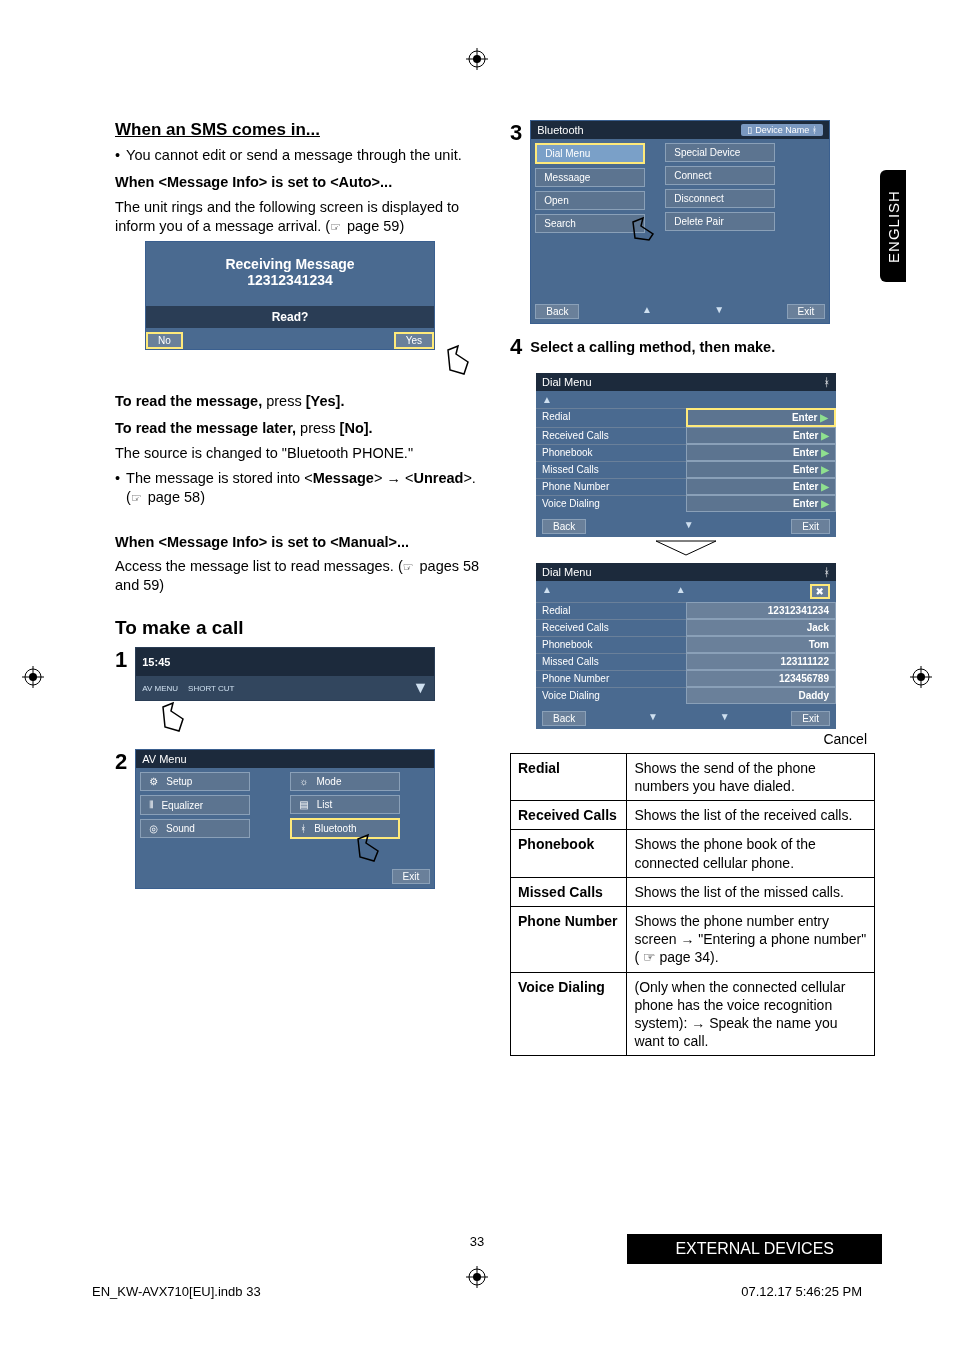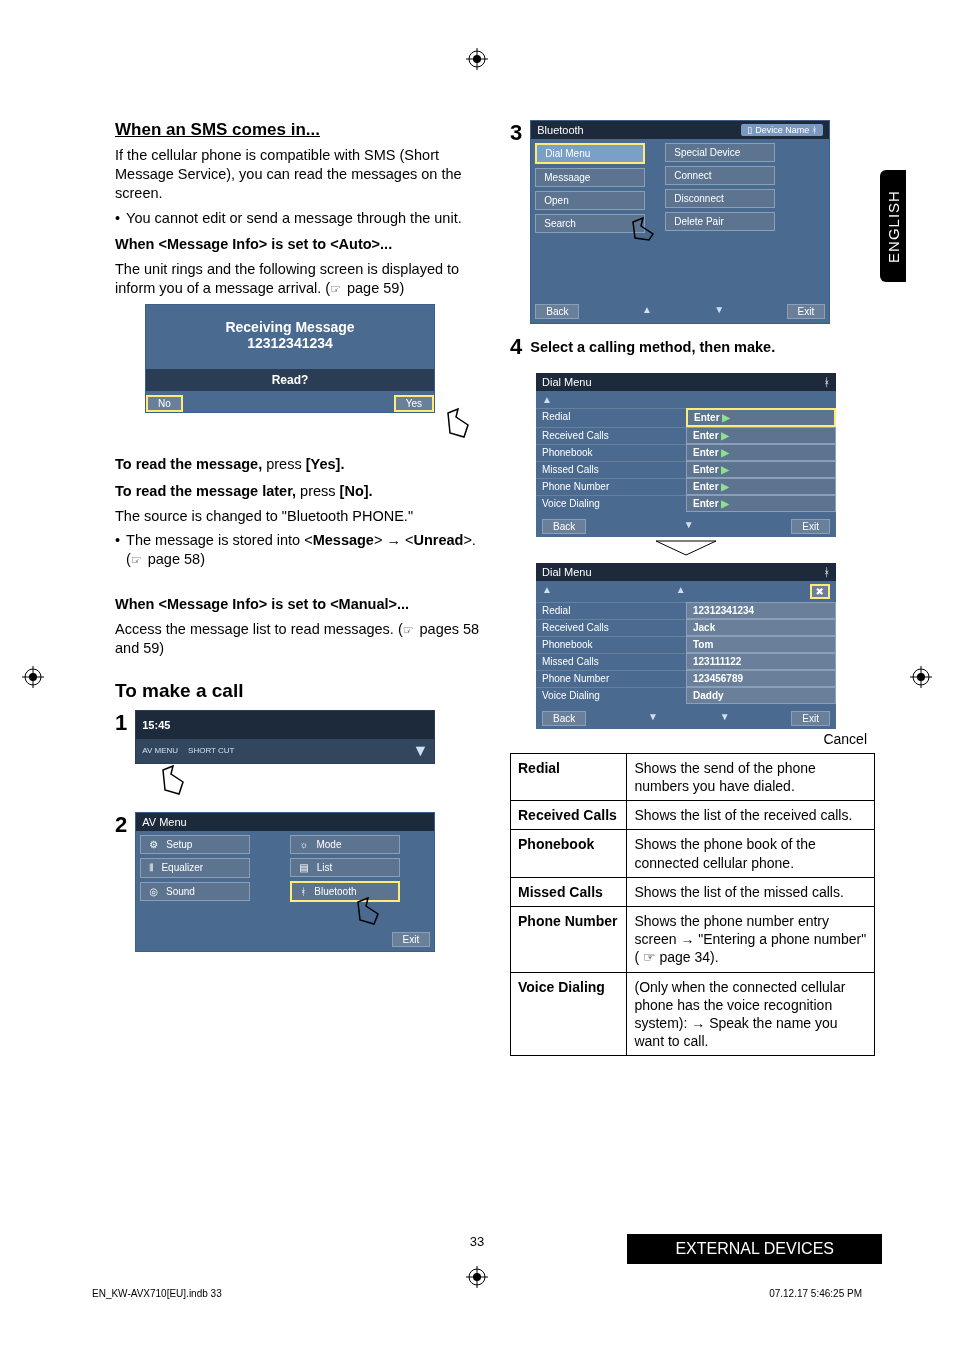--- a/index.html
+++ b/index.html
@@ -37,30 +37,30 @@
   .ui-menu { display:flex; gap:40px; }
   .ui-menu-col { display:flex; flex-direction:column; gap:4px; }
   .ui-item { background:#5c7490; border:1px solid #8aa0b8; padding:3px 8px; font-size:10px; width:110px; display:flex; align-items:center; gap:4px;}
   .ui-item.sel { background:#7aa0c8; }
   .ui-small { width:300px; }
   .ui-bar { background:#1c2a3c; height:28px; display:flex; align-items:center; padding:0 6px; gap:8px; color:#fff; font-size:10px;}
   .ui-bar .time { font-weight:bold; font-size:11px;}
   .ui-table { background:#4a6a90; color:#fff; width:300px; font-size:10px;}
   .ui-trow { display:flex; }
   .ui-tcell-l { width:50%; padding:2px 6px; background:#4a6a90; border-top:1px solid #6a809a;}
-  .ui-tcell-r { width:50%; padding:2px 6px; background:#5c7490; border:1px solid #8aa0b8; text-align:left; font-weight:bold;}
+  .ui-tcell-r { width:50%; padding:2px 6px; background:#5c7490; border:1px solid #8aa0b8; text-align:right; font-weight:bold;}
   .ui-tcell-r.num { background:#6a809a; }
   .data-table { border-collapse:collapse; width:100%; margin-top:6px; font-size:14px;}
   .data-table td { border:1px solid #000; padding:5px 7px; vertical-align:top; line-height:1.3;}
   .data-table td:first-child { font-weight:bold; width:32%; }
   .cancel-label { text-align:right; font-size:14px; margin-top:2px; padding-right:8px;}
   .arrow { font-family: Arial; }
   .page-num { text-align:center; font-size:13px; position:absolute; bottom:105px; width:954px;}
   .black-bar { position:absolute; bottom:90px; right:72px; background:#000; color:#fff; padding:6px 48px 6px 48px; font-size:16px; }
-  .footer-meta { position:absolute; bottom:55px; left:92px; right:92px; display:flex; justify-content:space-between; font-size:10px; color:#000;}
+  .footer-meta { position:absolute; bottom:55px; left:92px; right:92px; display:flex; justify-content:space-between; font-size:13px; color:#000;}
   .gear-icon::before { content:"⚙"; margin-right:4px;}
   .eq-icon::before { content:"⫴"; margin-right:4px;}
   .snd-icon::before { content:"◎"; margin-right:4px;}
   .mode-icon::before { content:"☼"; margin-right:4px;}
   .list-icon::before { content:"▤"; margin-right:4px;}
   .bt-icon-i::before { content:"ᚼ"; margin-right:4px;}
   .bt-hdr-icon { background:#7a98c0; padding:1px 6px; border-radius:2px; font-size:9px;}
   .ref { display:inline-block; }
   .ref::before { content:"☞"; font-size:12px; margin-right:2px;}
 </style>
@@ -104,21 +104,20 @@
 
   <div class="lang-tab">
       <span>ENGLISH</span>
     </div>
 
   <div class="content">
     <div class="cols">
 
       <div class="col">
         <h2 class="underline">When an SMS comes in...</h2>
-        <p>If the cellular phone is compatible with SMS (Short Message Service), you can read the messages on the screen.</p>
         <div class="bullet">
             <span class="dot">•</span>
             <span>You cannot edit or send a message through the unit.</span>
           </div>
 
         <p class="bold" style="margin-top:8px">When &lt;Message Info&gt; is set to &lt;Auto&gt;...</p>
         <p><span>The unit rings and the following screen is displayed to inform you of a message arrival. (</span><span class="ref"></span><span> page 59)</span></p>
 
         <div class="figure" style="padding-left:30px;">
           <div class="ui-box" style="width:290px">

